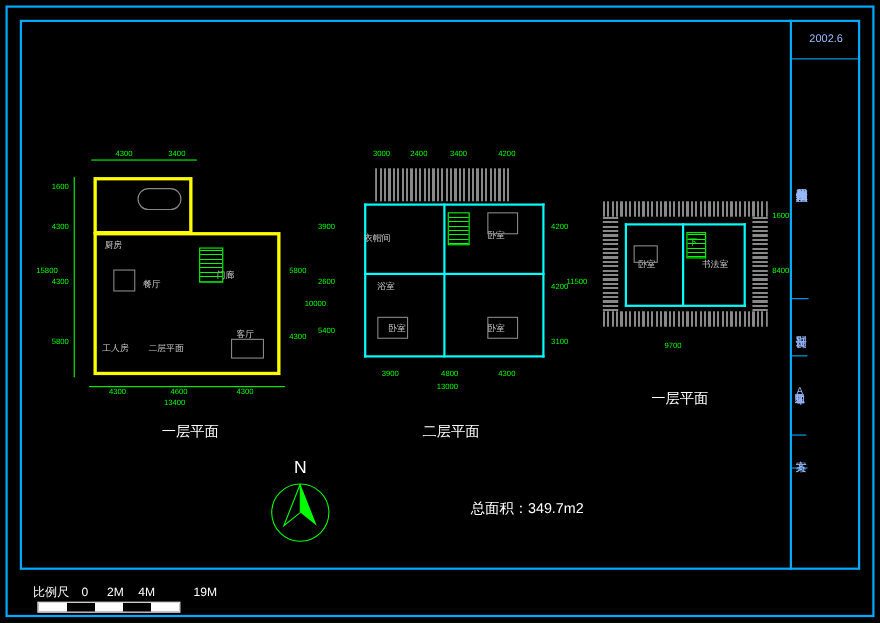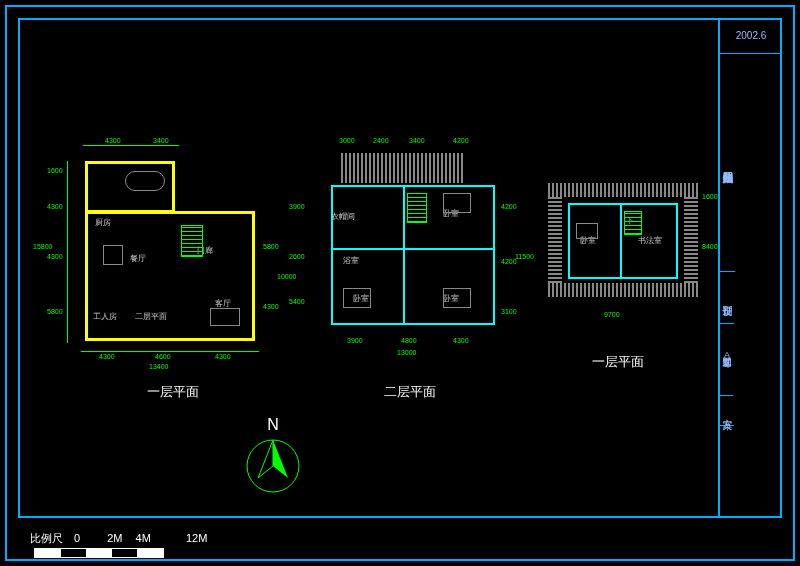--- a/index.html
+++ b/index.html
@@ -142,22 +142,23 @@
 
 <div class="compass">
 <svg width="70" height="80">
 <text x="35" y="12" fill="#fff" font-size="16" text-anchor="middle">N</text>
 <circle cx="35" cy="48" r="26" fill="none" stroke="#0f0"></circle>
 <polygon points="35,22 50,60 35,48" fill="#0f0"></polygon>
 <polygon points="35,22 20,60 35,48" fill="none" stroke="#0f0"></polygon>
 </svg>
 </div>
 
+<div class="total" style="left:410px;top:435px">总面积：349.7m2</div>
 </div>
 
 <div class="scale">
 <span>比例尺</span>
 <span style="margin-left:8px">0</span>
-<span style="margin-left:24px">2M</span>
+<span style="margin-left:14px">2M</span>
 <span style="margin-left:10px">4M</span>
-<span style="margin-left:32px">12M</span>
+<span style="margin-left:32px">19M</span>
 <br><span class="scalebar"></span>
 </div>
 
 </body></html>

